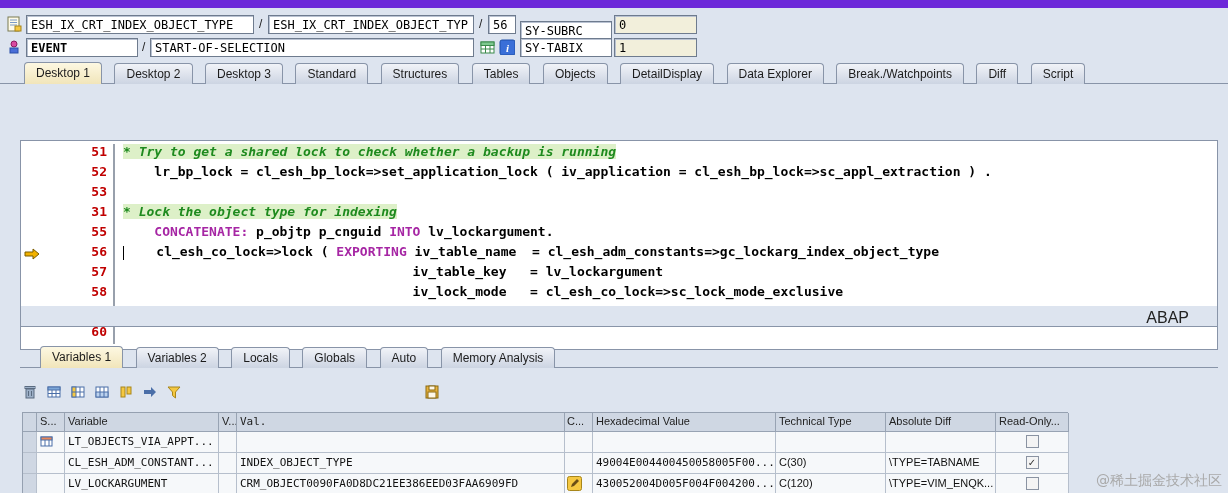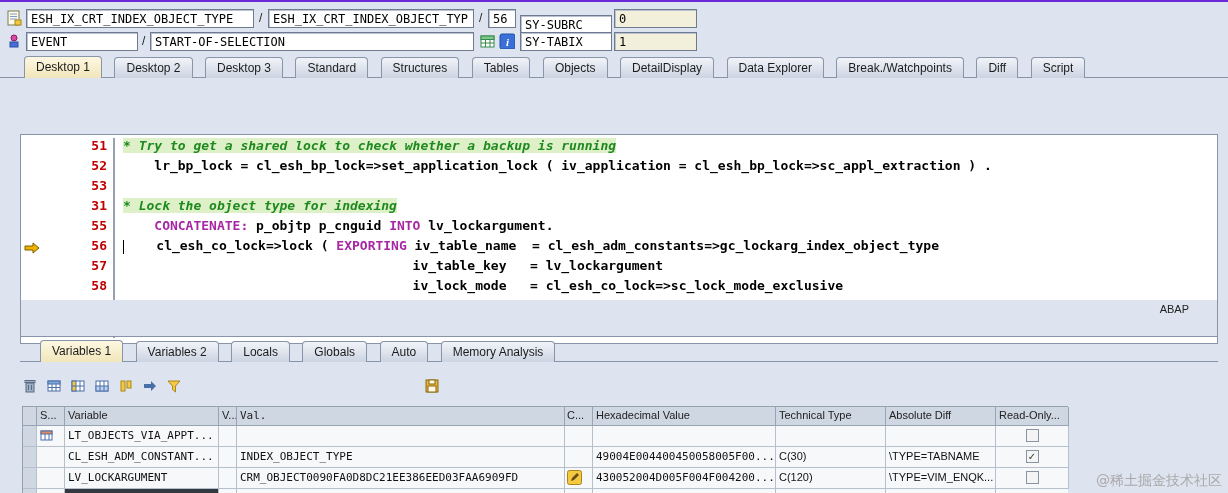--- a/index.html
+++ b/index.html
@@ -1,17 +1,17 @@
 <!DOCTYPE html>
 <html><head>
 <meta charset="utf-8">
 <style>
   * { margin:0; padding:0; box-sizing:border-box; }
   body { background:#fff; font-family:"Liberation Sans", sans-serif; }
-  .screen{position:relative;width:1228px;height:493px;background:#dde4ef;overflow:hidden;border-top:2px solid #6d28d9;}
+  .screen{position:relative;width:1228px;height:493px;background:#dde4ef;overflow:hidden;border-top:8px solid #6d28d9;}
 
   
   .hicon{position:absolute;width:16px;height:16px;}
   .sfld{position:absolute;height:19px;background:#fff;border:1px solid #6e7b8e;
         box-shadow:inset 1px 1px 0 #b9c2d2;font:12px "DejaVu Sans Mono",monospace;color:#000;
         padding:1px 4px;white-space:nowrap;overflow:hidden;}
   .sfld.ro{background:#f2efdb;}
   .slash{position:absolute;font:12px "Liberation Sans",sans-serif;color:#222;}
 
   
@@ -27,22 +27,22 @@
   .code-line{display:flex;height:20px;line-height:20px;font:bold 13px "DejaVu Sans Mono",monospace;white-space:pre;}
   .bp-cell{width:40px;flex:0 0 40px;display:flex;align-items:center;justify-content:flex-start;padding-left:3px;}
   .ln{width:52px;flex:0 0 52px;text-align:right;padding-right:6px;color:#c00000;}
   .gut-sep{width:2px;flex:0 0 2px;background:#98a0ac;}
   .code-text{flex:1;padding-left:8px;overflow:hidden;}
   .tk-txt{color:#000;}
   .tk-kw{color:#a626a4;}
   .tk-cmt{color:#1e8a1e;font-style:italic;background:#ddf0c8;}
   .tk-lit{color:#1565c0;}
   .caret{display:inline-block;width:1px;height:14px;background:#000;vertical-align:middle;margin-right:1px;}
-  .statusbar{position:absolute;left:20px;top:298px;width:1198px;height:37px;background:#dde4ef;border:1px solid #8894a8;border-top:none;
-             font-size:11px;color:#222;text-align:right;padding:3px 28px 0 0;}
+  .statusbar{position:absolute;left:20px;top:298px;width:1198px;height:21px;background:#dde4ef;border:1px solid #8894a8;border-top:none;
+             font-size:16px;color:#222;text-align:right;padding:3px 28px 0 0;}
 
   
   .vtabs-pos{top:338px;}
   .toolbar{position:absolute;left:20px;top:370px;width:1198px;height:28px;display:flex;align-items:center;}
   .tbtn{width:20px;height:20px;margin-right:4px;display:flex;align-items:center;justify-content:center;}
   .tbtn.savepos{position:absolute;left:402px;}
 
   .vtable{position:absolute;left:22px;top:404px;width:1046px;font-size:11px;color:#111;border-left:1px solid #95a0b0;border-top:1px solid #95a0b0;}
   .vrow{display:flex;height:21px;}
   .vrow.header{height:19px;}
@@ -84,21 +84,21 @@
   <input class="sfld" style="left: 268px; top: 7px; width: 206px;" value="ESH_IX_CRT_INDEX_OBJECT_TYPE">
   <span class="slash" style="left:479px;top:9px;">/</span>
   <input class="sfld" style="left: 488px; top: 7px; width: 28px;" value="56">
   <input class="sfld" style="left: 520px; top: 7px; width: 92px; margin-top: 6px;" value="SY-SUBRC">
   <input class="sfld ro" style="left: 614px; top: 7px; width: 83px;" readonly="" value="0">
 
   <svg class="hicon" style="left:6px;top:31px;" width="16" height="16">
       <circle cx="8" cy="5" r="3" fill="#d84aa0" stroke="#8a1a60"></circle>
       <rect x="4" y="9" width="8" height="5" fill="#4a6ed8" stroke="#2a4ea8"></rect>
     </svg>
-  <input class="sfld" style="left: 26px; top: 30px; width: 112px;" value="EVENT">
+  <input class="sfld" style="left: 26px; top: 30px; width: 112px; font-weight: bold;" value="EVENT">
   <span class="slash" style="left:142px;top:32px;">/</span>
   <input class="sfld" style="left: 150px; top: 30px; width: 324px;" value="START-OF-SELECTION">
   <svg class="hicon" style="left:479px;top:31px;" width="17" height="17">
       <rect x="2" y="3" width="13" height="11" fill="#fff" stroke="#3a8a4a"></rect>
       <rect x="2" y="3" width="13" height="3.5" fill="#7dc88f" stroke="#3a8a4a"></rect>
       <line x1="6.5" y1="6.5" x2="6.5" y2="14" stroke="#3a8a4a"></line>
       <line x1="11" y1="6.5" x2="11" y2="14" stroke="#3a8a4a"></line>
       <line x1="2" y1="10" x2="15" y2="10" stroke="#3a8a4a"></line>
     </svg>
   <svg class="hicon" style="left:499px;top:31px;" width="17" height="17">

